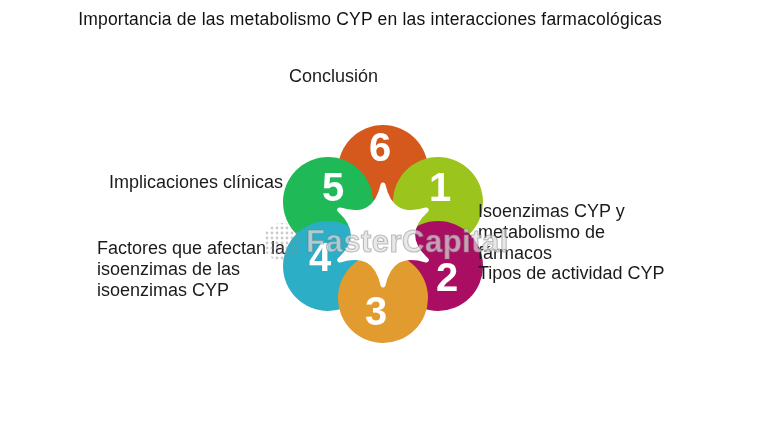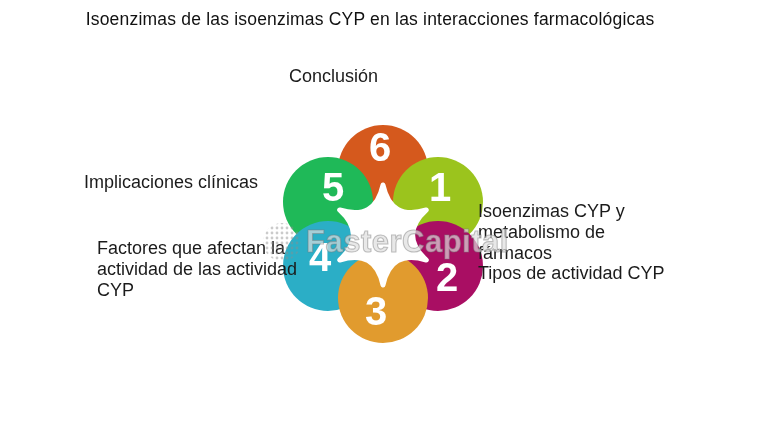--- a/index.html
+++ b/index.html
@@ -23,21 +23,21 @@
     position:absolute;
     font-size:18px;
     line-height:1.16;
     color:#1b1b1b;
   }
   .lbl-conclusion{left:289px;top:66px;width:160px;}
   .lbl-1{left:478px;top:169px;width:195px;margin-top:32px;}
   .lbl-2{left:478px;top:263px;width:200px;}
   .lbl-3{left:285px;top:345px;width:205px;}
   .lbl-4{left:97px;top:238px;width:210px;}
-  .lbl-5{left:84px;top:172px;width:190px;}
+  .lbl-5{left:101px;top:172px;width:190px;text-align:center;}
   .item-number{
     position:absolute;
     transform:translate(-50%,-50%);
     color:#ffffff;
     font-size:40px;
     font-weight:bold;
     text-align:center;
     line-height:1;
   }
   .num-6{left:380px;top:147px;}
@@ -63,21 +63,21 @@
     text-shadow:0 0 1px rgba(120,120,120,0.35);
     margin-left:2px;
     white-space:nowrap;
   }
 </style>
 </head>
 <body>
 
 <div class="page">
 
-  <div class="title">Isoenzimas de las isoenzimas CYP en las interacciones farmacológicas</div>
+  <div class="title">Importancia de las metabolismo CYP en las interacciones farmacológicas</div>
 
   <svg class="diagram-svg" width="768" height="437" viewBox="0 0 768 437">
 
     <circle cx="383" cy="170" r="45" fill="#d5591d"></circle>
     <circle cx="438" cy="202" r="45" fill="#9bc41d"></circle>
     <circle cx="328" cy="202" r="45" fill="#1fb958"></circle>
     <circle cx="438" cy="266" r="45" fill="#a90e63"></circle>
     <circle cx="328" cy="266" r="45" fill="#2baec6"></circle>
     <circle cx="383" cy="298" r="45" fill="#e19b2e"></circle>
 
@@ -93,21 +93,21 @@
   <div class="item-number num-6">6</div>
   <div class="item-number num-5">5</div>
   <div class="item-number num-1">1</div>
   <div class="item-number num-4">4</div>
   <div class="item-number num-2">2</div>
   <div class="item-number num-3">3</div>
 
   <div class="item-label lbl-conclusion">Conclusión</div>
   <div class="item-label lbl-1">Isoenzimas CYP y metabolismo de fármacos</div>
   <div class="item-label lbl-2">Tipos de actividad CYP</div>
-  <div class="item-label lbl-4">Factores que afectan la actividad de las actividad CYP</div>
+  <div class="item-label lbl-4">Factores que afectan la isoenzimas de las isoenzimas CYP</div>
   <div class="item-label lbl-5">Implicaciones clínicas</div>
 
   <div class="watermark">
     <svg class="watermark-logo" width="44" height="42" viewBox="0 0 44 42">
       <defs>
         <pattern id="wm-dots" width="5" height="5" patternUnits="userSpaceOnUse">
           <circle cx="2" cy="2" r="1.4" fill="#8d8d8d"></circle>
         </pattern>
         <clipPath id="wm-clip">
             <circle cx="22" cy="21" r="19"></circle>

